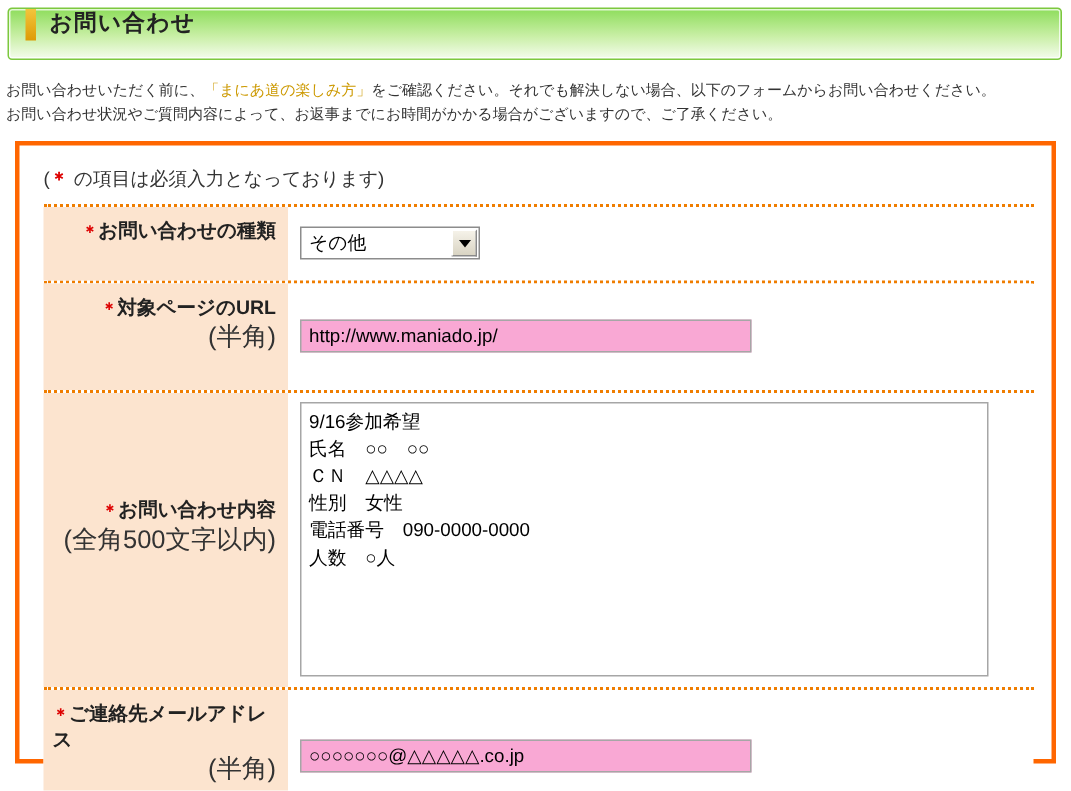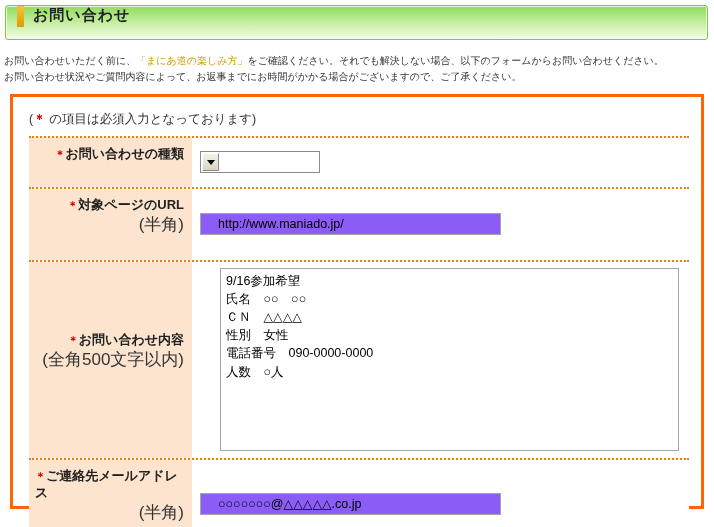--- a/index.html
+++ b/index.html
@@ -99,21 +99,21 @@
     font-weight: normal;
     color: #333333;
     line-height: 1.3;
   }
   .cell-field {
     flex: 1;
     padding: 7px 0 7px 8px;
     display: flex;
     align-items: center;
   }
-  .cell-field.top-align { align-items: center; padding-top: 6px; margin-left: 20px; }
+  .cell-field.top-align { align-items: center; padding-top: 6px; }
 
   
   .select-box {
     width: 120px;
     height: 22px;
     border: 1px solid #8c8c8c;
     background: #ffffff;
     display: flex;
     align-items: center;
     cursor: default;
@@ -142,25 +142,25 @@
     width: 0; height: 0;
     border-left: 4px solid transparent;
     border-right: 4px solid transparent;
     border-top: 5px solid #000000;
   }
 
   
   .text-input {
     height: 22px;
     border: 1px solid #a6a6a6;
-    background: #8b5cf6;
+    background: #f9a8d4;
     font-family: "Liberation Sans", "DejaVu Sans", sans-serif;
     font-size: 12.5px;
     color: #000000;
-    padding: 2px 17px;
+    padding: 2px 5px;
     outline: none;
   }
   .url-input, .email-input { width: 301px; }
 
   .textarea-input {
     width: 459px;
     height: 183px;
     border: 1px solid #a6a6a6;
     background: #ffffff;
     font-family: "Liberation Sans", "DejaVu Sans", sans-serif;
@@ -193,20 +193,21 @@
   </div>
 
   <div class="form-table">
 
     <div class="form-row">
       <div class="cell-label">
         <span class="label-main"><span class="required-mark">＊</span><span>お問い合わせの種類</span></span>
       </div>
       <div class="cell-field">
         <div class="select-box">
+          <span class="select-value">その他</span>
           <span class="select-arrow-btn">
             <span class="arrow-glyph"></span>
           </span>
         </div>
       </div>
     </div>
 
     <div class="form-row">
       <div class="cell-label">
         <span class="label-main"><span class="required-mark">＊</span><span>対象ページのURL</span></span>

